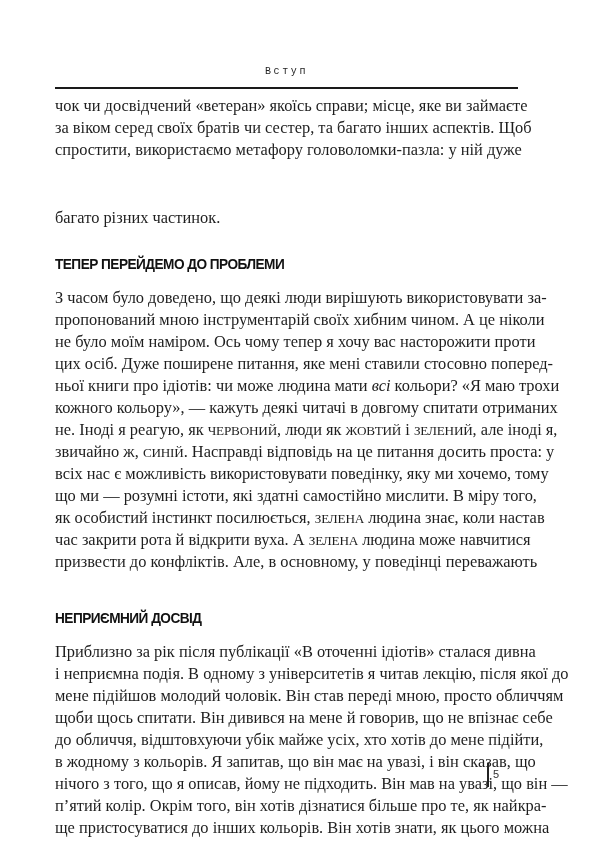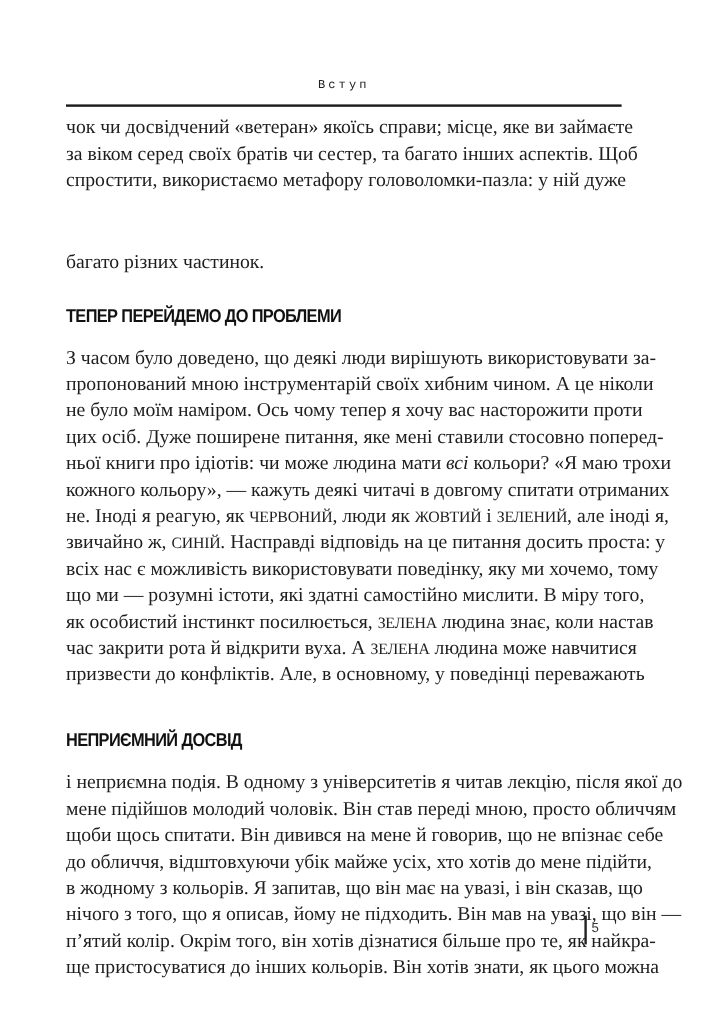--- a/index.html
+++ b/index.html
@@ -128,20 +128,21 @@
     <span class="ln"><span>як особистий інстинкт посилюється, </span><span class="sc">ЗЕЛЕНА</span><span> людина знає, коли настав</span></span>
     <span class="ln"><span>час закрити рота й відкрити вуха. А </span><span class="sc">ЗЕЛЕНА</span><span> людина може навчитися</span></span>
     <span class="ln">призвести до конфліктів. Але, в основному, у поведінці переважають</span>
   </div>
 
   <div class="gap-c"></div>
   <h2 class="section-title">НЕПРИЄМНИЙ ДОСВІД</h2>
   <div class="gap-d"></div>
 
   <div class="para">
+    <span class="ln">Приблизно за рік після публікації «В оточенні ідіотів» сталася дивна</span>
     <span class="ln">і неприємна подія. В одному з університетів я читав лекцію, після якої до</span>
     <span class="ln">мене підійшов молодий чоловік. Він став переді мною, просто обличчям</span>
     <span class="ln">щоби щось спитати. Він дивився на мене й говорив, що не впізнає себе</span>
     <span class="ln">до обличчя, відштовхуючи убік майже усіх, хто хотів до мене підійти,</span>
     <span class="ln">в жодному з кольорів. Я запитав, що він має на увазі, і він сказав, що</span>
     <span class="ln">нічого з того, що я описав, йому не підходить. Він мав на увазі, що він —</span>
     <span class="ln">п’ятий колір. Окрім того, він хотів дізнатися більше про те, як найкра-</span>
     <span class="ln">ще пристосуватися до інших кольорів. Він хотів знати, як цього можна</span>
   </div>
 </div>

